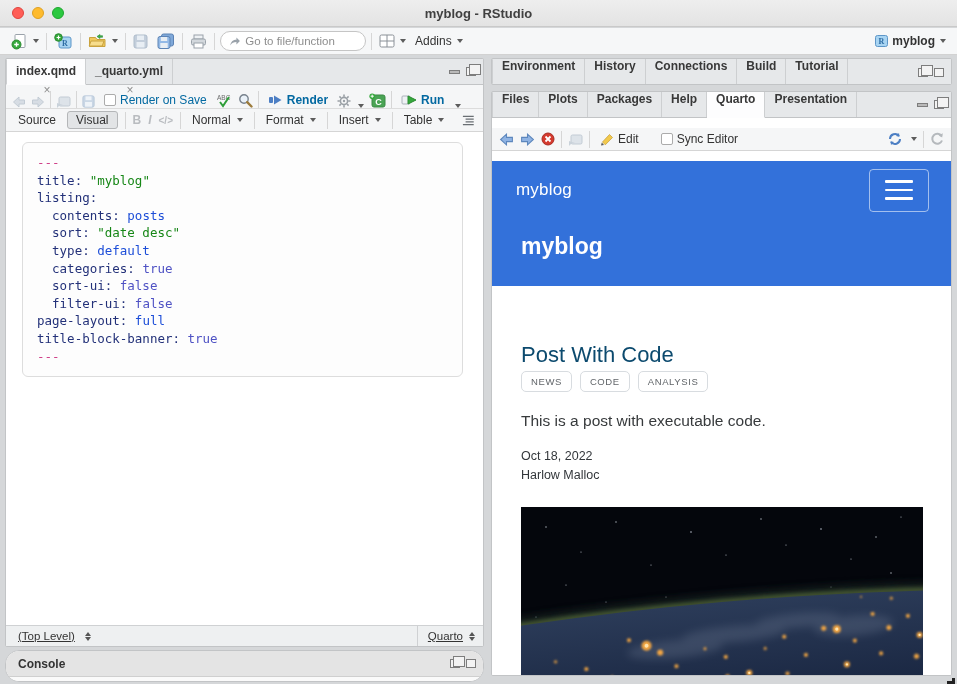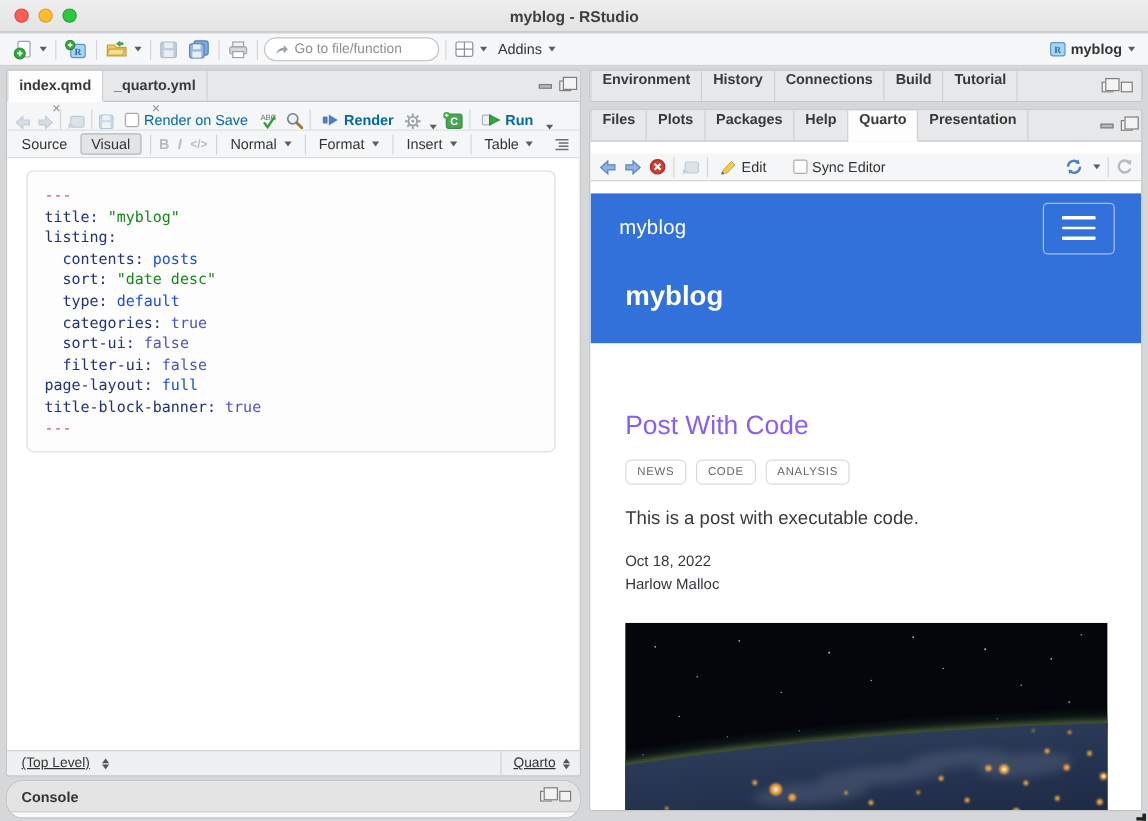--- a/index.html
+++ b/index.html
@@ -100,22 +100,22 @@
   .viewer-body { flex:1; background:#fff; overflow:hidden; display:flex; flex-direction:column; }
   .blog-header { background:#3371da; color:#fff; flex:none; }
   .blog-nav { height:58px; display:flex; align-items:center; padding:0 22px 0 24px; }
   .blog-nav-title { font-size:17px; font-weight:400; letter-spacing:0.2px; }
   .hamburger { margin-left:auto; width:60px; height:43px; border:1px solid rgba(255,255,255,0.55);
     border-radius:4px; display:flex; flex-direction:column; justify-content:center; align-items:center; gap:6px; }
   .hamburger span { width:28px; height:2.6px; background:#fff; border-radius:1px; }
   .blog-banner { padding:14px 24px 26px 29px; }
   .blog-banner-title { font-size:23px; font-weight:bold; }
   .blog-main { padding:56px 30px 0 29px; }
-  .post-title { font-size:22px; font-weight:400; color:#8b5cf6; }
-  .tags-row { display:flex; gap:8px; margin-top:15px; }
+  .post-title { font-size:22px; font-weight:400; color:#0c4a6e; }
+  .tags-row { display:flex; gap:8px; margin-top:3px; }
   .tag-pill { border:1px solid #d8dce0; border-radius:5px; padding:4px 9px; font-size:9.5px;
     letter-spacing:0.6px; color:#616569; }
   .post-desc { margin-top:20px; font-size:15.5px; color:#373a3c; }
   .post-date { margin-top:19px; font-size:12.5px; color:#33373b; }
   .post-author { margin-top:5px; font-size:12.5px; color:#33373b; }
   .post-image { margin-top:25px; width:402px; height:176px; }
 
   .resize-grip { position:absolute; right:2px; bottom:0; width:8px; height:6px;
     border-right:3px solid #222; border-bottom:3px solid #222; }
 

